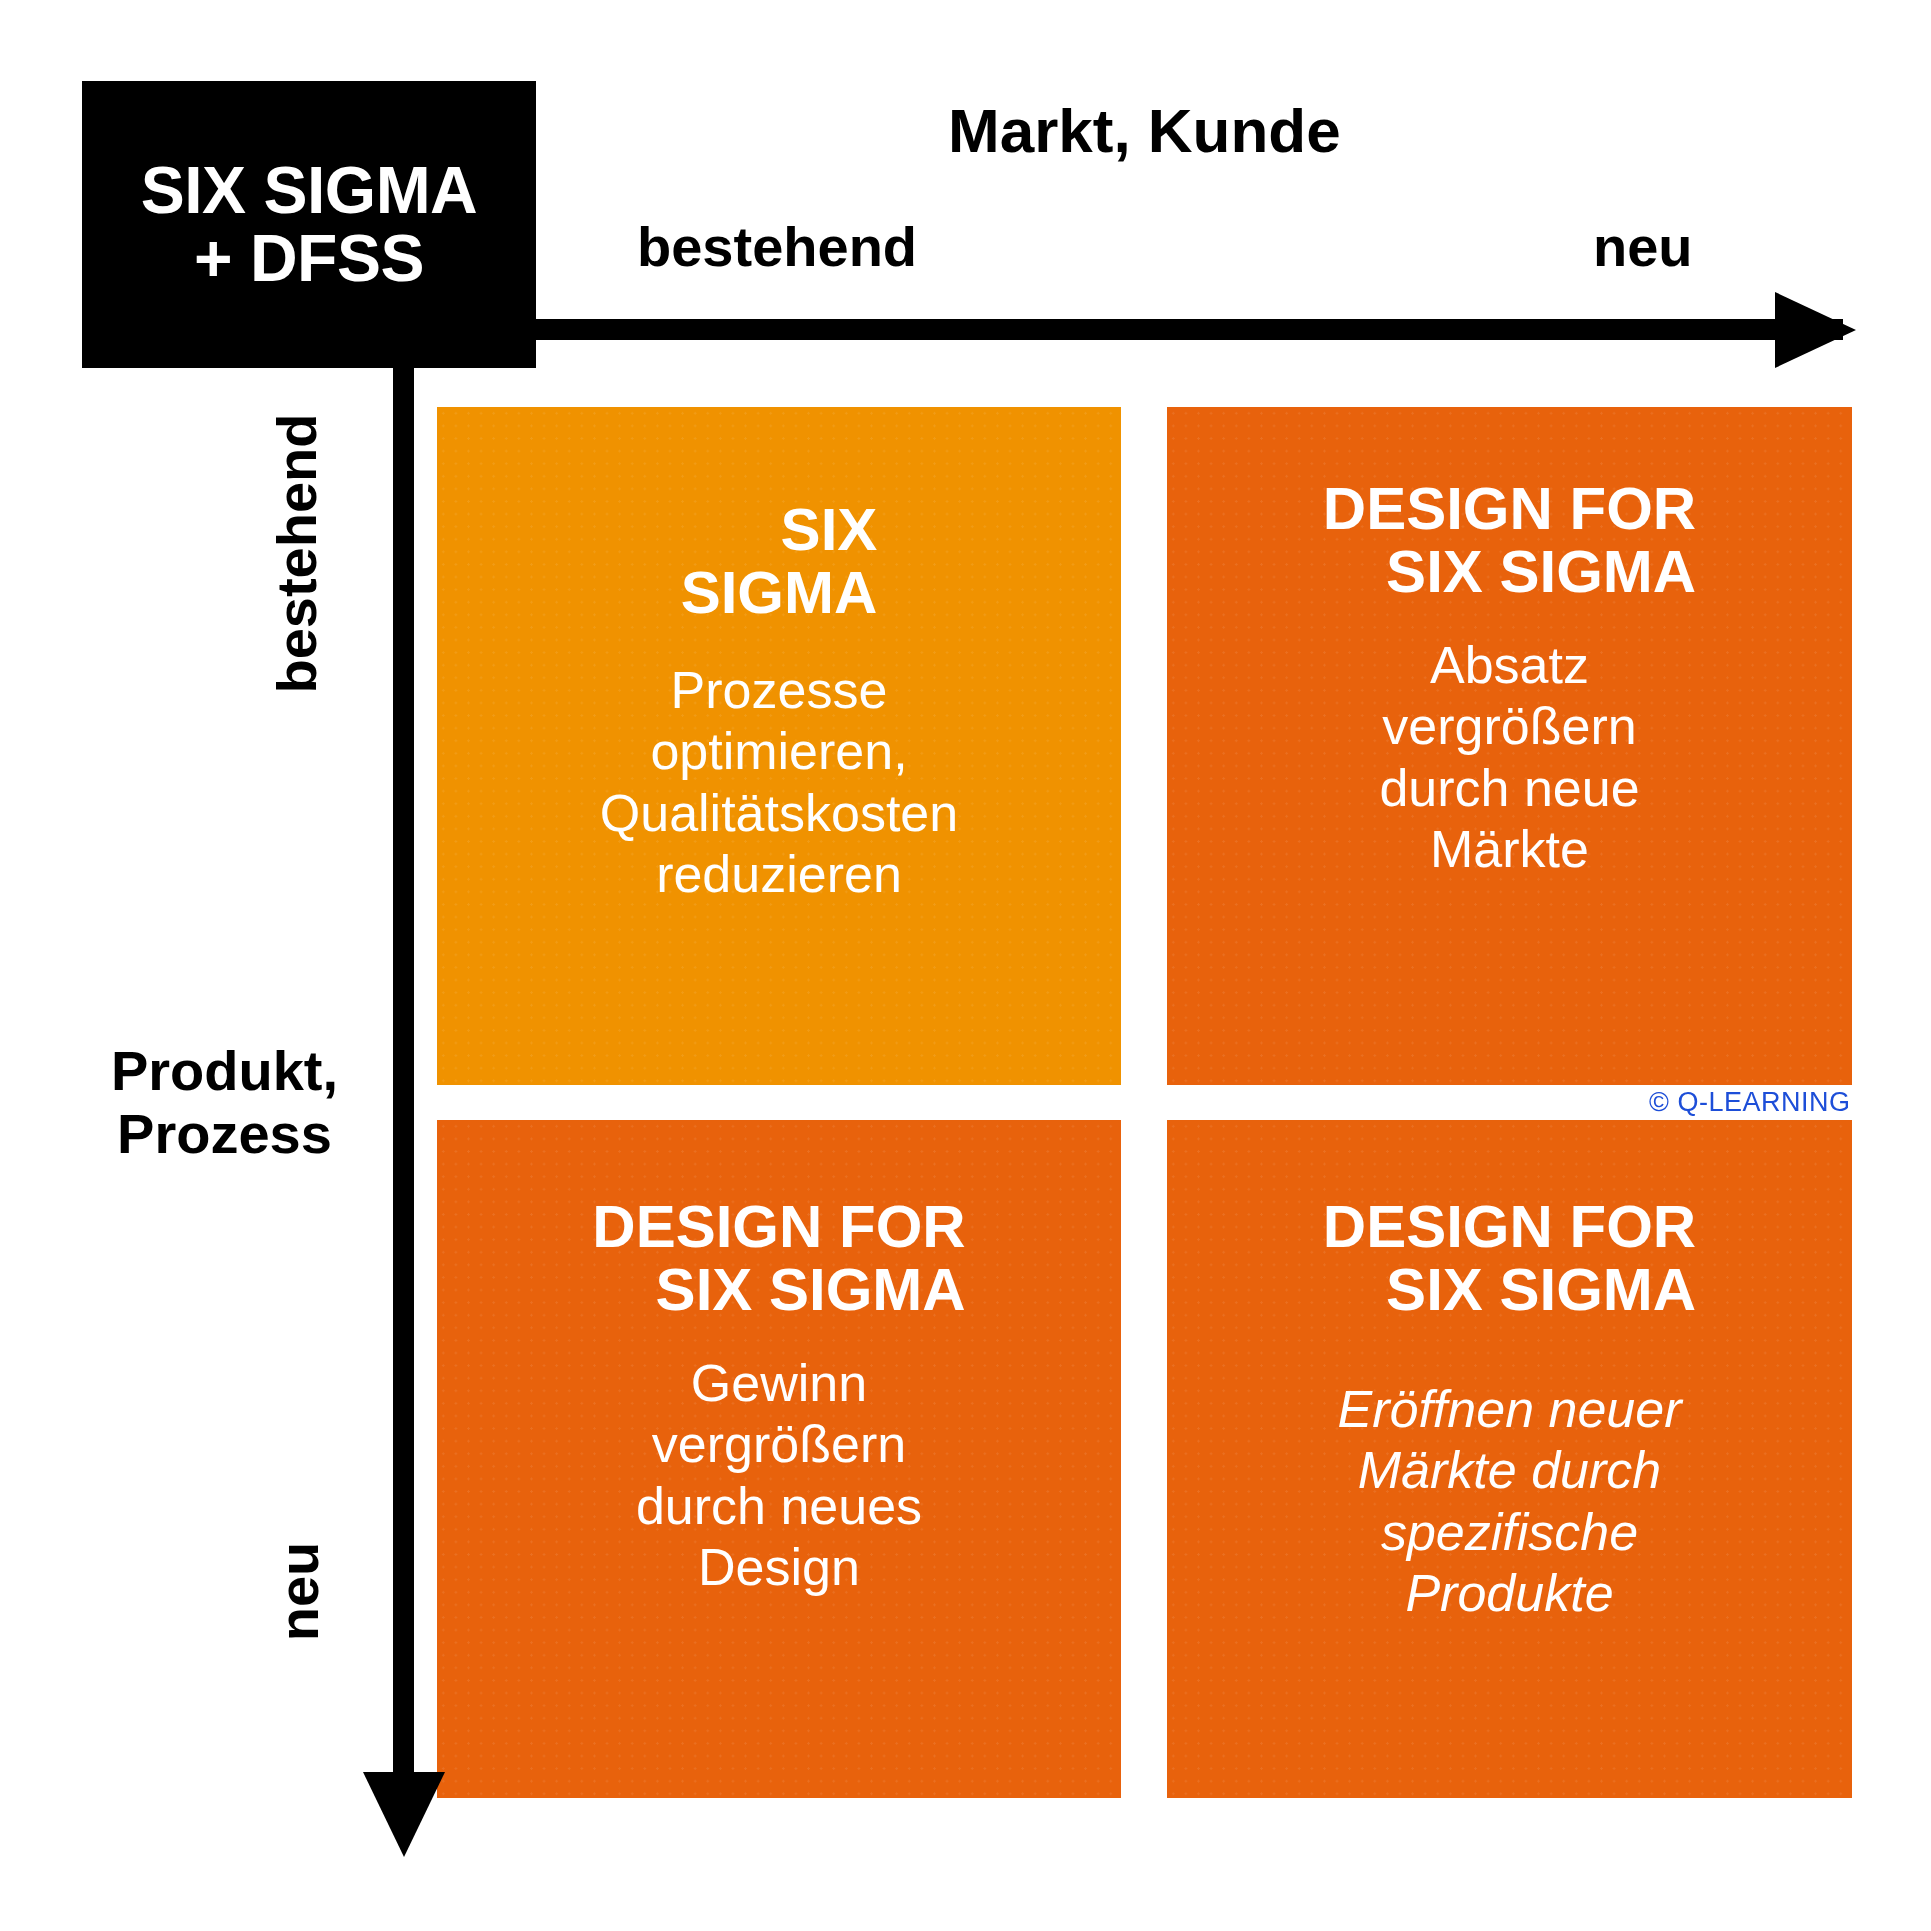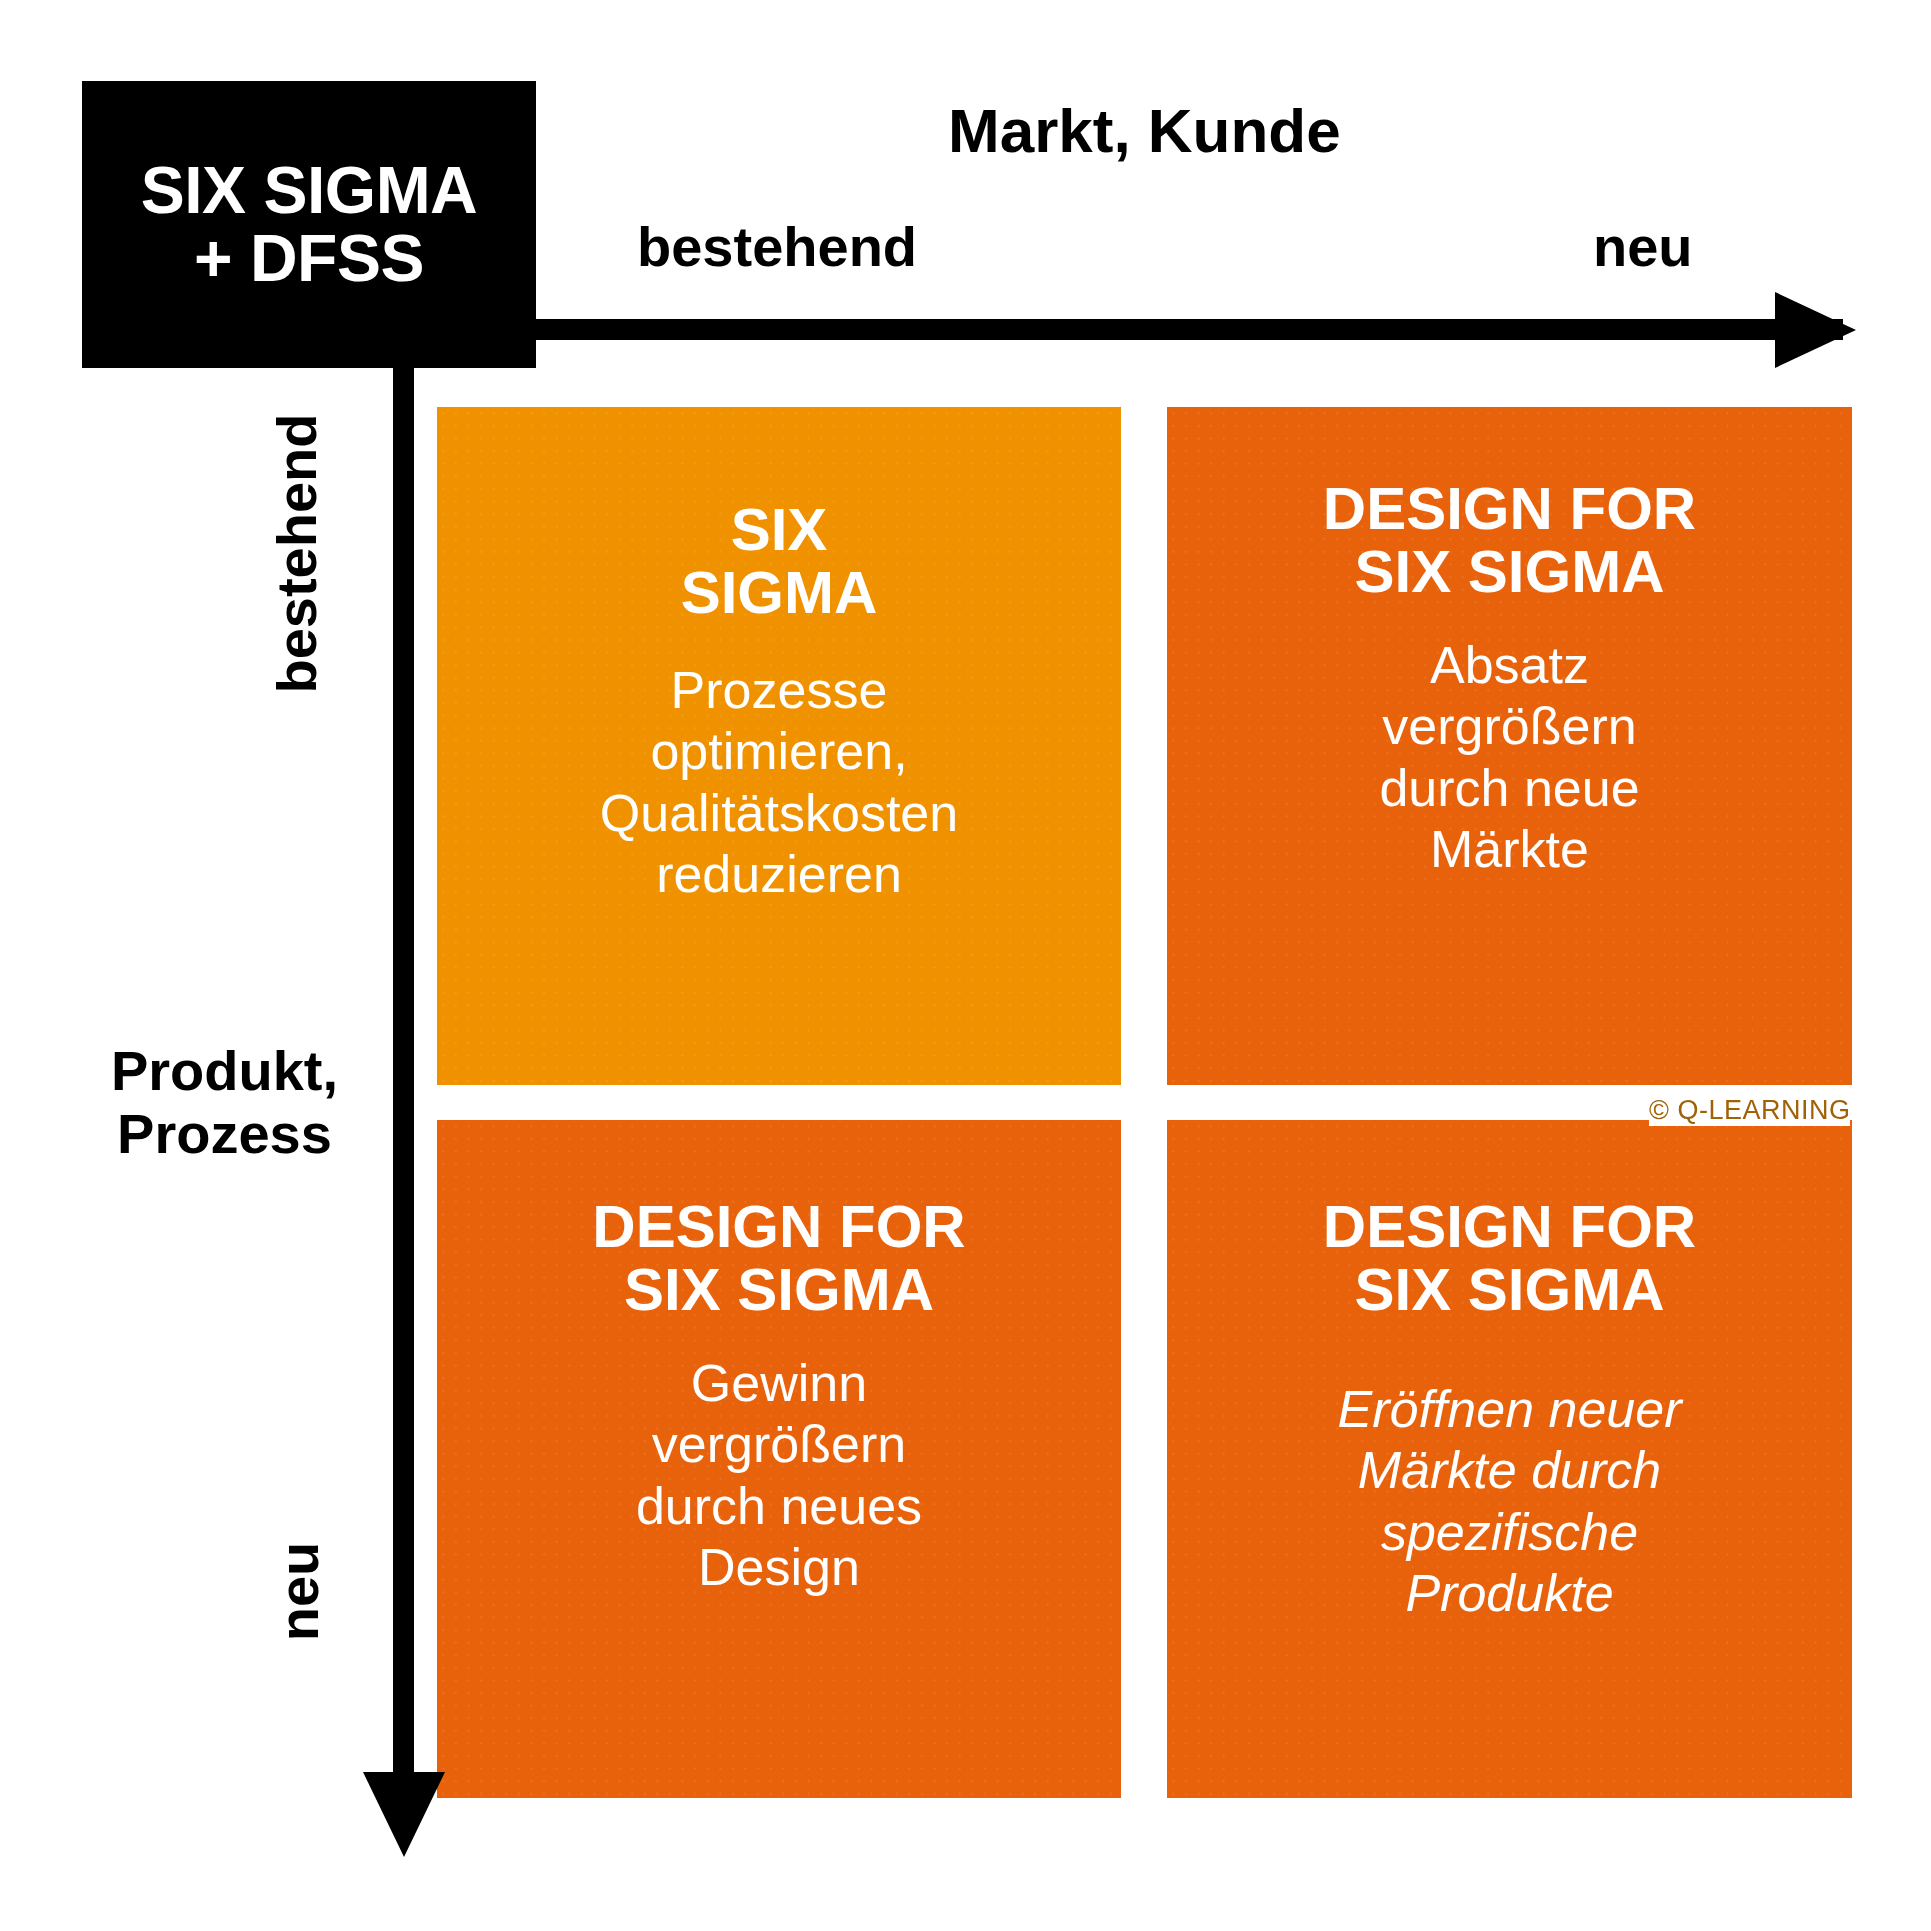--- a/index.html
+++ b/index.html
@@ -143,21 +143,21 @@
     box-sizing: border-box;
     z-index: 2;
     background-image:
       radial-gradient(rgba(255,255,255,0.085) 1px, transparent 1.2px);
     background-size: 12.6px 12.6px;
   }
   .quad-head {
     font-weight: bold;
     font-size: 60px;
     line-height: 1.05;
-    text-align: center;
+    text-align: right;
     white-space: pre-line;
   }
   .quad-body {
     font-size: 52px;
     line-height: 1.18;
     text-align: center;
     white-space: pre-line;
   }
 
   #q-tl {
@@ -188,25 +188,24 @@
   }
   #q-br .quad-body { margin-top: 58px; font-style: italic; }
 
   
   .copyright {
     position: absolute;
     left: 1649px;
     top: 1087px;
     font-size: 27px;
     letter-spacing: 0.5px;
-    color: #a16207;
+    color: #1d4ed8;
     background: #ffffff;
     z-index: 7;
     white-space: nowrap;
-    margin-top: 8px;
   }
 </style>
 </head>
 <body>
 
 <div id="canvas">
 
   <div class="title-box">
     <div class="title-line">SIX SIGMA</div>
     <div class="title-line">+ DFSS</div>

